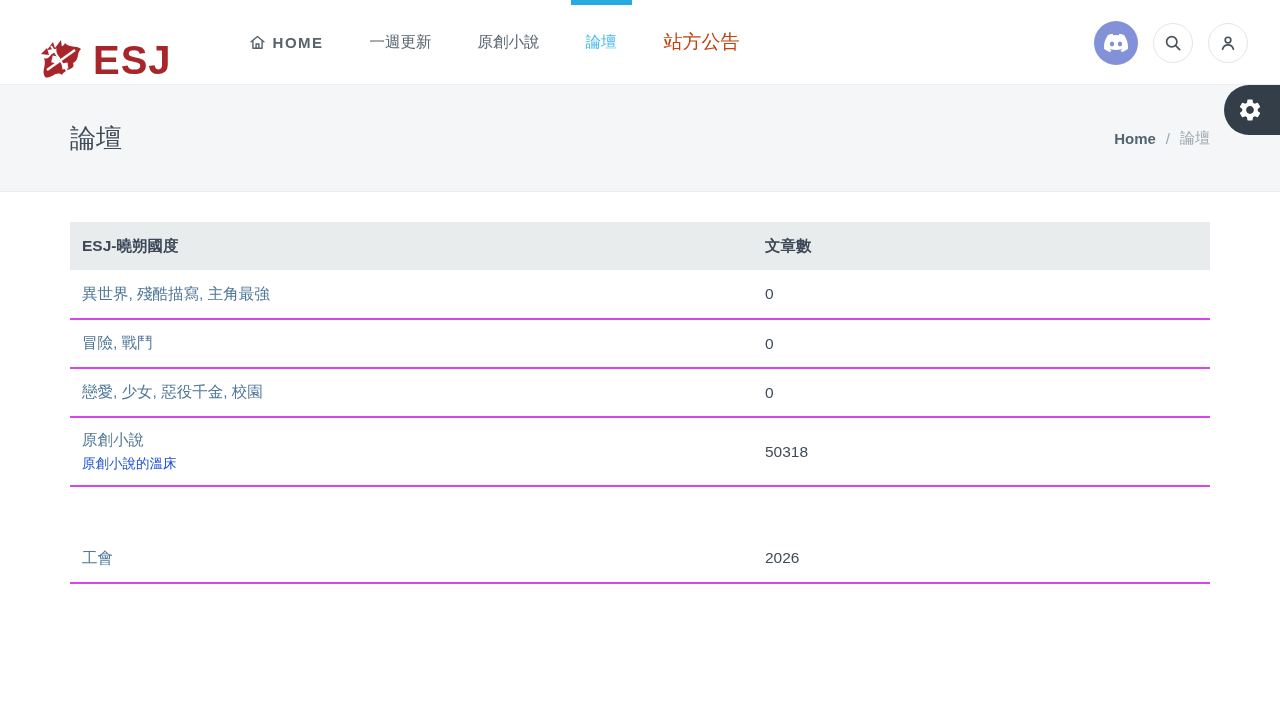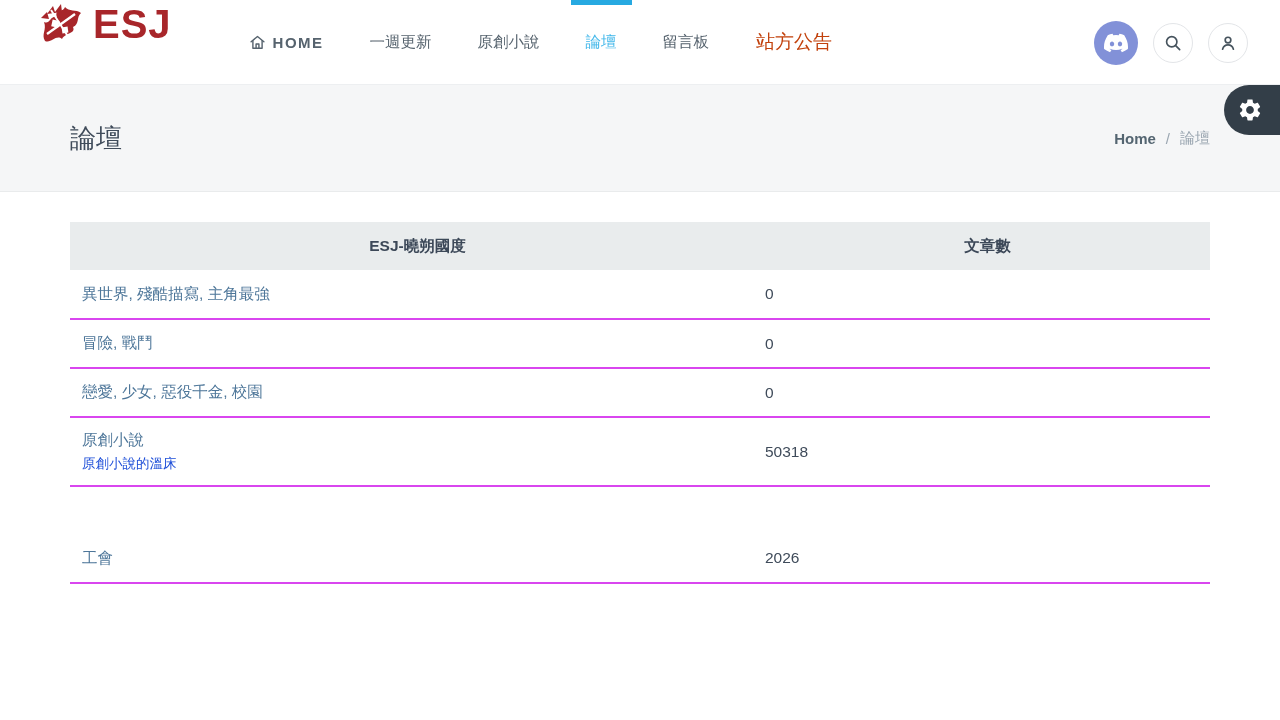--- a/index.html
+++ b/index.html
@@ -1,21 +1,21 @@
 <!DOCTYPE html>
 <html><head>
 <meta charset="utf-8">
 <style>
   * { margin:0; padding:0; box-sizing:border-box; }
   html,body { width:1280px; height:720px; overflow:hidden; background:#fff;
               font-family:"Liberation Sans","DejaVu Sans",sans-serif; }
 
   
   .navbar { height:85px; background:#fff; border-bottom:1px solid #edeff1;
-            display:flex; align-items:flex-start; padding-left:35px; position:relative; }
+            display:flex; align-items:flex-end; padding-left:35px; position:relative; }
   .logo { display:flex; align-items:center; gap:6px; margin-right:62px; cursor:pointer; }
   .logo-text { font-size:40px; font-weight:800; color:#a8262a; letter-spacing:1px; line-height:1; }
   .nav-menu { display:flex; align-items:center; height:100%; }
   .nav-item { position:relative; height:100%; display:flex; align-items:center;
               padding:0 15px; color:#56636e; font-size:15.5px; text-decoration:none;
               cursor:pointer; white-space:nowrap; }
   .nav-item.home-item { font-weight:600; letter-spacing:1.5px; font-size:15px; gap:7px; margin-right:16px; }
   .nav-item.cjk { margin-right:16px; }
   .nav-item.active { color:#41b7ea; }
   .nav-item.active .active-bar { position:absolute; top:0; left:0; right:0; height:5px; background:#27a9e1; }
@@ -37,21 +37,21 @@
   .settings-btn { position:absolute; top:0; right:0; width:56px; height:50px;
                   background:#333e48; border-radius:25px 0 0 25px;
                   display:flex; align-items:center; justify-content:center;
                   padding-right:4px; cursor:pointer; }
 
   
   .content { padding:30px 70px 0; background:#fff; }
   table.forum { width:100%; border-collapse:collapse; table-layout:fixed; }
   table.forum + table.forum { margin-top:47px; }
   col.c1 { width:683px; }
-  th { background:#e9eced; height:48px; text-align:center; padding-left:12px;
+  th { background:#e9eced; height:48px; text-align:left; padding-left:12px;
        font-size:15.5px; font-weight:700; color:#3c4858; }
   td { border-bottom:2px solid #d946ef; padding-left:12px; vertical-align:middle; }
   tr.row td { height:49px; }
   tr.row.tall td { height:69px; }
   .forum-link { color:#4d7699; font-size:15.5px; text-decoration:none; cursor:pointer; display:inline-block; }
   .forum-desc { display:block; color:#1d4ed8; font-size:13.5px; margin-top:4px; }
   .count { color:#3f4b5a; font-size:15.5px; }
 
   svg { display:block; }
 </style>
@@ -87,23 +87,20 @@
     </a>
     <a class="nav-item cjk">
       <span>一週更新</span>
     </a>
     <a class="nav-item cjk">
       <span>原創小說</span>
     </a>
     <a class="nav-item cjk active">
       <span class="active-bar"></span>
       <span>論壇</span>
-    </a>
-    <a class="nav-item cjk">
-      <span>留言板</span>
     </a>
     <a class="nav-item announce">
       <span>站方公告</span>
     </a>
   </nav>
 
   <div class="nav-right">
     <div class="icon-circle discord">
       <span>
         <svg width="24" height="24" viewBox="0 0 24 24" fill="#fff">

